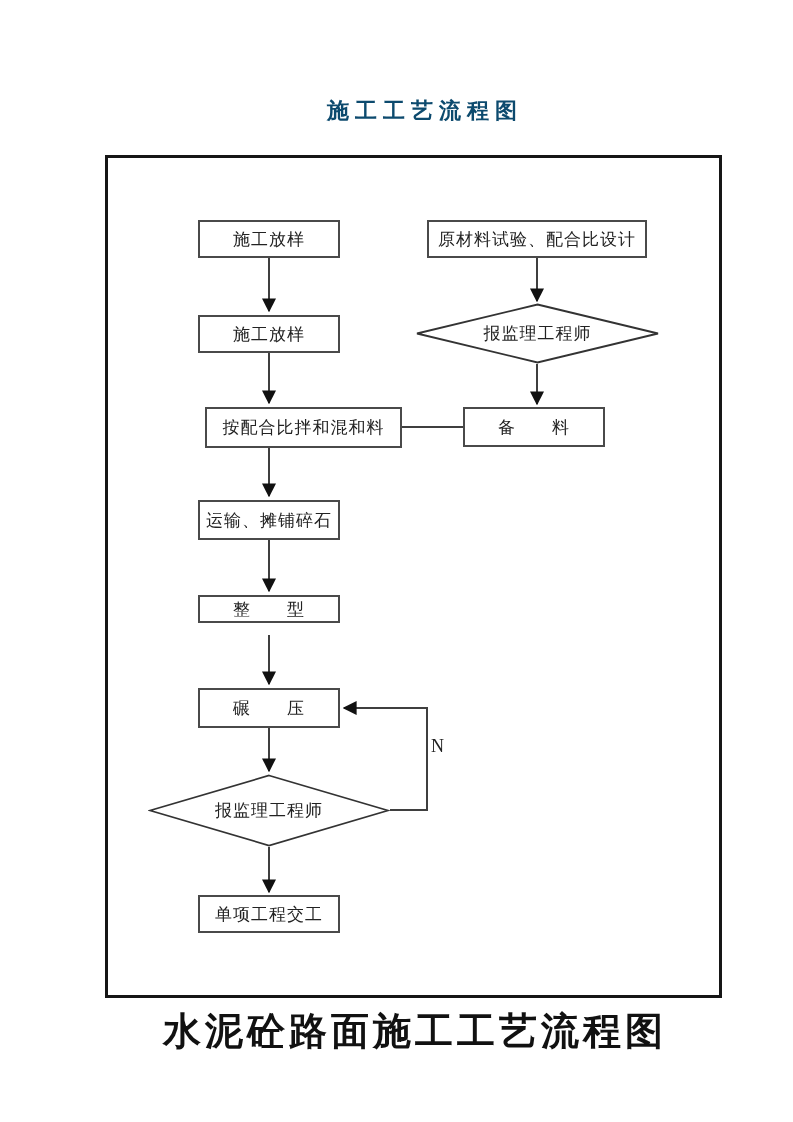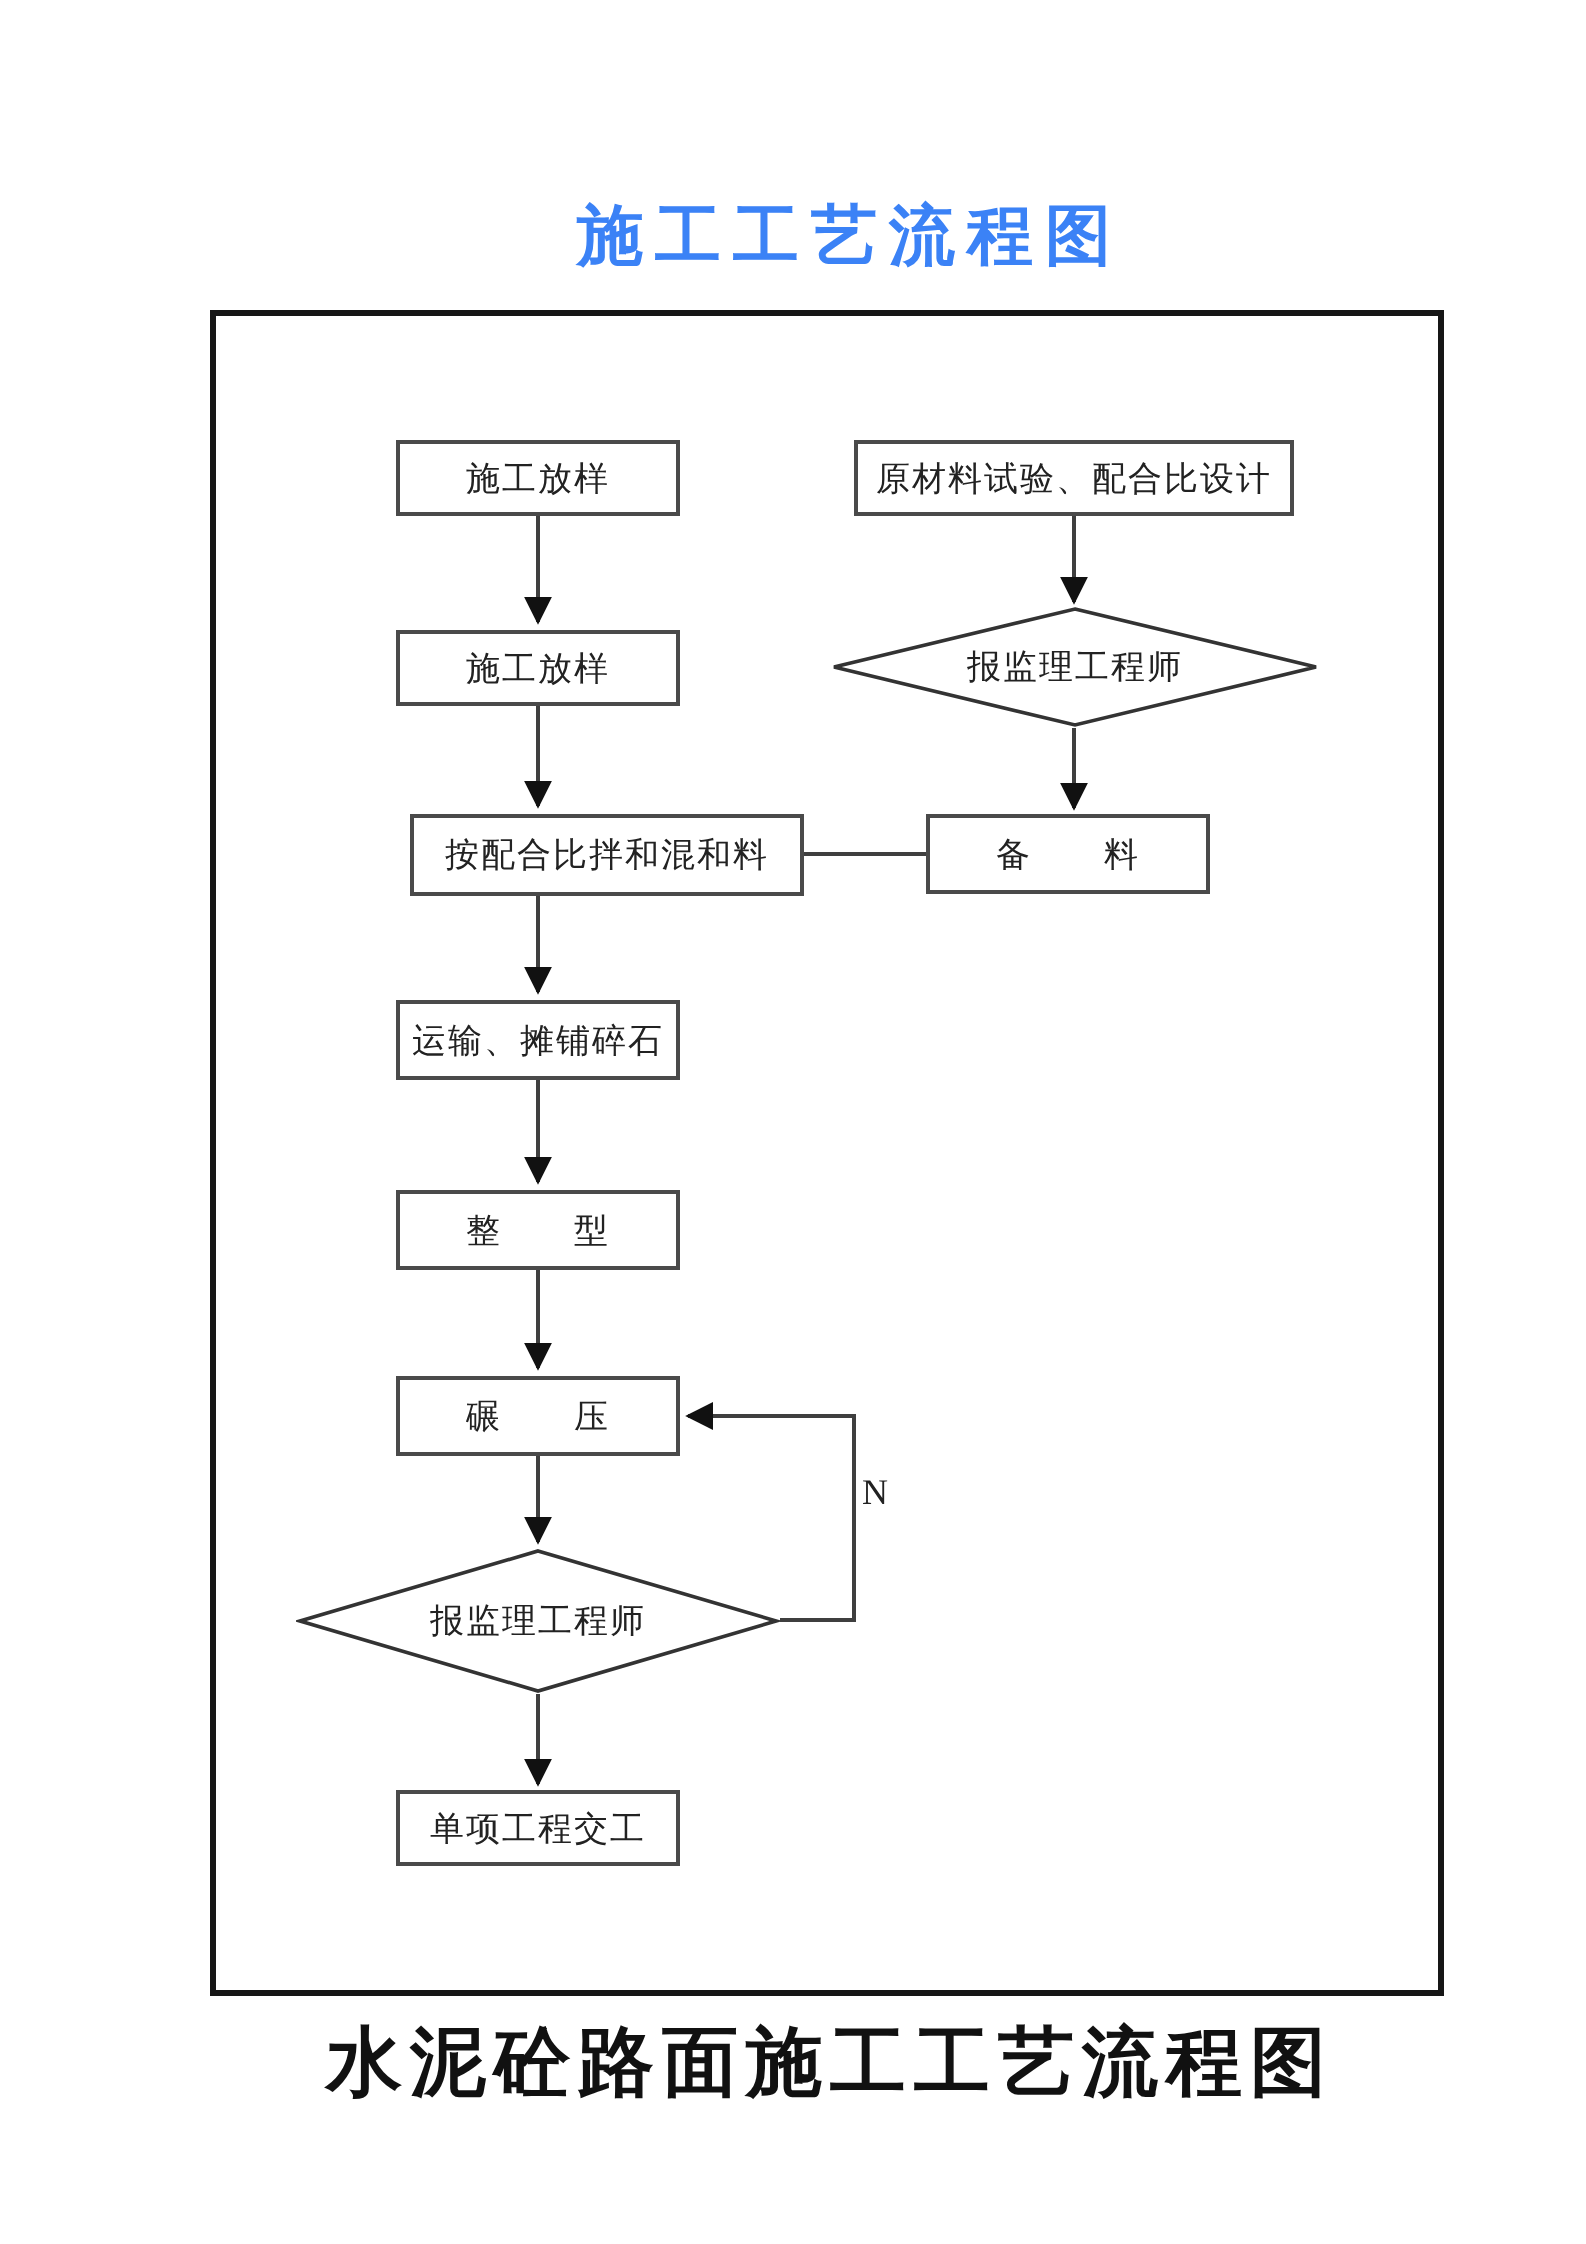--- a/index.html
+++ b/index.html
@@ -11,24 +11,24 @@
     font-family: "Liberation Serif", "DejaVu Serif", serif;
     color: #1a1a1a;
     overflow: hidden;
   }
   .doc-title {
     position: absolute;
     left: 105px;
     top: 96px;
     width: 640px;
     text-align: center;
-    font-size: 33px;
+    font-size: 22px;
     font-weight: bold;
     letter-spacing: 6px;
-    color: #3b82f6;
+    color: #0c4a6e;
   }
   .doc-caption {
     position: absolute;
     left: 85px;
     top: 1006px;
     width: 660px;
     text-align: center;
     font-size: 38px;
     font-weight: bold;
     letter-spacing: 4px;
@@ -122,21 +122,21 @@
   </div>
 
   <div class="node rect-node" style="left:170px; top:407px; width:197px; height:41px;margin-left:35px;">
     <span>按配合比拌和混和料</span>
   </div>
 
   <div class="node rect-node" style="left:198px; top:500px; width:142px; height:40px;">
     <span>运输、摊铺碎石</span>
   </div>
 
-  <div class="node rect-node" style="left:198px; top:595px; width:142px; height:40px;">
+  <div class="node rect-node" style="left:198px; top:595px; width:142px; height:28px;">
     <span>整　　型</span>
   </div>
 
   <div class="node rect-node" style="left:198px; top:688px; width:142px; height:40px;">
     <span>碾　　压</span>
   </div>
 
   <div class="node diamond-node" style="left:148px; top:774px; width:242px; height:73px;">
     <svg width="242" height="73" viewBox="0 0 242 73">
       <polygon points="121,1.5 240,36.5 121,71.5 2,36.5" fill="#ffffff" stroke="#333333" stroke-width="1.8"></polygon>

